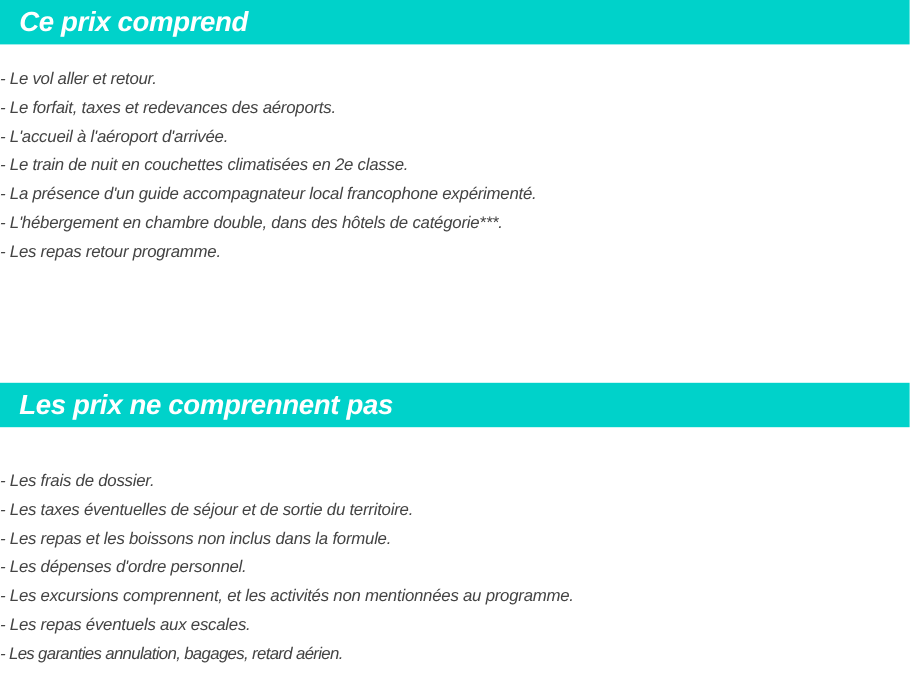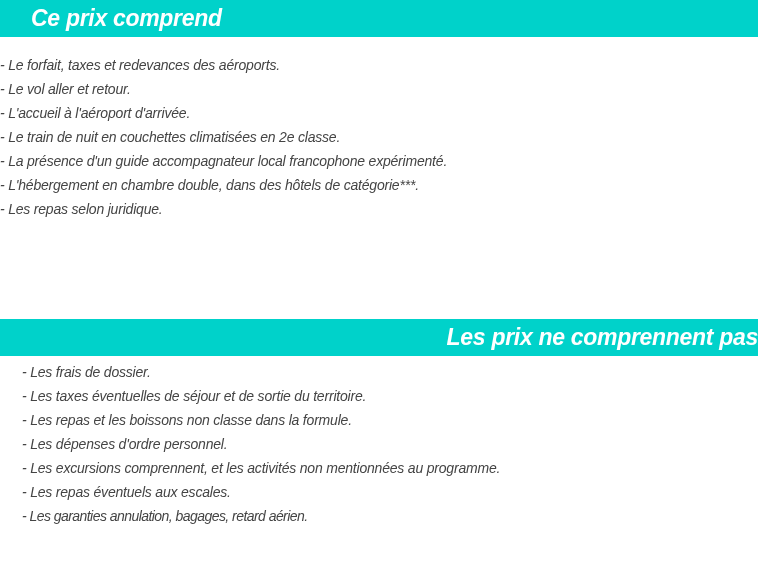--- a/index.html
+++ b/index.html
@@ -14,21 +14,21 @@
       position: relative;
       font-family: "Liberation Sans", "DejaVu Sans", sans-serif;
     }
     .section-header {
       position: absolute;
       left: 0;
       width: 758px;
       height: 37px;
       background: #00d2ca;
       box-sizing: border-box;
-      padding-left: 31px;
+      padding-left: 16px;
     }
     .section-header h2 {
       margin: 0;
       font-size: 23px;
       line-height: 37px;
       font-style: italic;
       font-weight: bold;
       color: #ffffff;
       letter-spacing: -0.3px;
     }
@@ -43,44 +43,44 @@
       font-size: 14px;
       line-height: 24px;
       height: 24px;
       font-style: italic;
       color: #444444;
       white-space: nowrap;
       letter-spacing: -0.2px;
     }
     #header-included { top: 0; }
     #list-included { top: 53px; }
-    #header-excluded { top: 319px; text-align: right; }
-    #list-excluded { top: 360px; padding-left: 22px; }
+    #header-excluded { top: 319px; }
+    #list-excluded { top: 388px; }
     #list-excluded li.narrow { letter-spacing: -0.55px; }
   </style>
 </head>
 <body>
 
 <div class="section-header" id="header-included">
   <h2>Ce prix comprend</h2>
 </div>
 <ul class="list" id="list-included">
+  <li>- Le vol aller et retour.</li>
   <li>- Le forfait, taxes et redevances des aéroports.</li>
-  <li>- Le vol aller et retour.</li>
   <li>- L'accueil à l'aéroport d'arrivée.</li>
   <li>- Le train de nuit en couchettes climatisées en 2e classe.</li>
   <li>- La présence d'un guide accompagnateur local francophone expérimenté.</li>
   <li>- L'hébergement en chambre double, dans des hôtels de catégorie***.</li>
-  <li>- Les repas selon juridique.</li>
+  <li>- Les repas retour programme.</li>
 </ul>
 
 <div class="section-header" id="header-excluded">
   <h2>Les prix ne comprennent pas</h2>
 </div>
 <ul class="list" id="list-excluded">
   <li>- Les frais de dossier.</li>
   <li>- Les taxes éventuelles de séjour et de sortie du territoire.</li>
-  <li>- Les repas et les boissons non classe dans la formule.</li>
+  <li>- Les repas et les boissons non inclus dans la formule.</li>
   <li>- Les dépenses d'ordre personnel.</li>
   <li>- Les excursions comprennent, et les activités non mentionnées au programme.</li>
   <li>- Les repas éventuels aux escales.</li>
   <li class="narrow">- Les garanties annulation, bagages, retard aérien.</li>
 </ul>
 
 </body></html>

